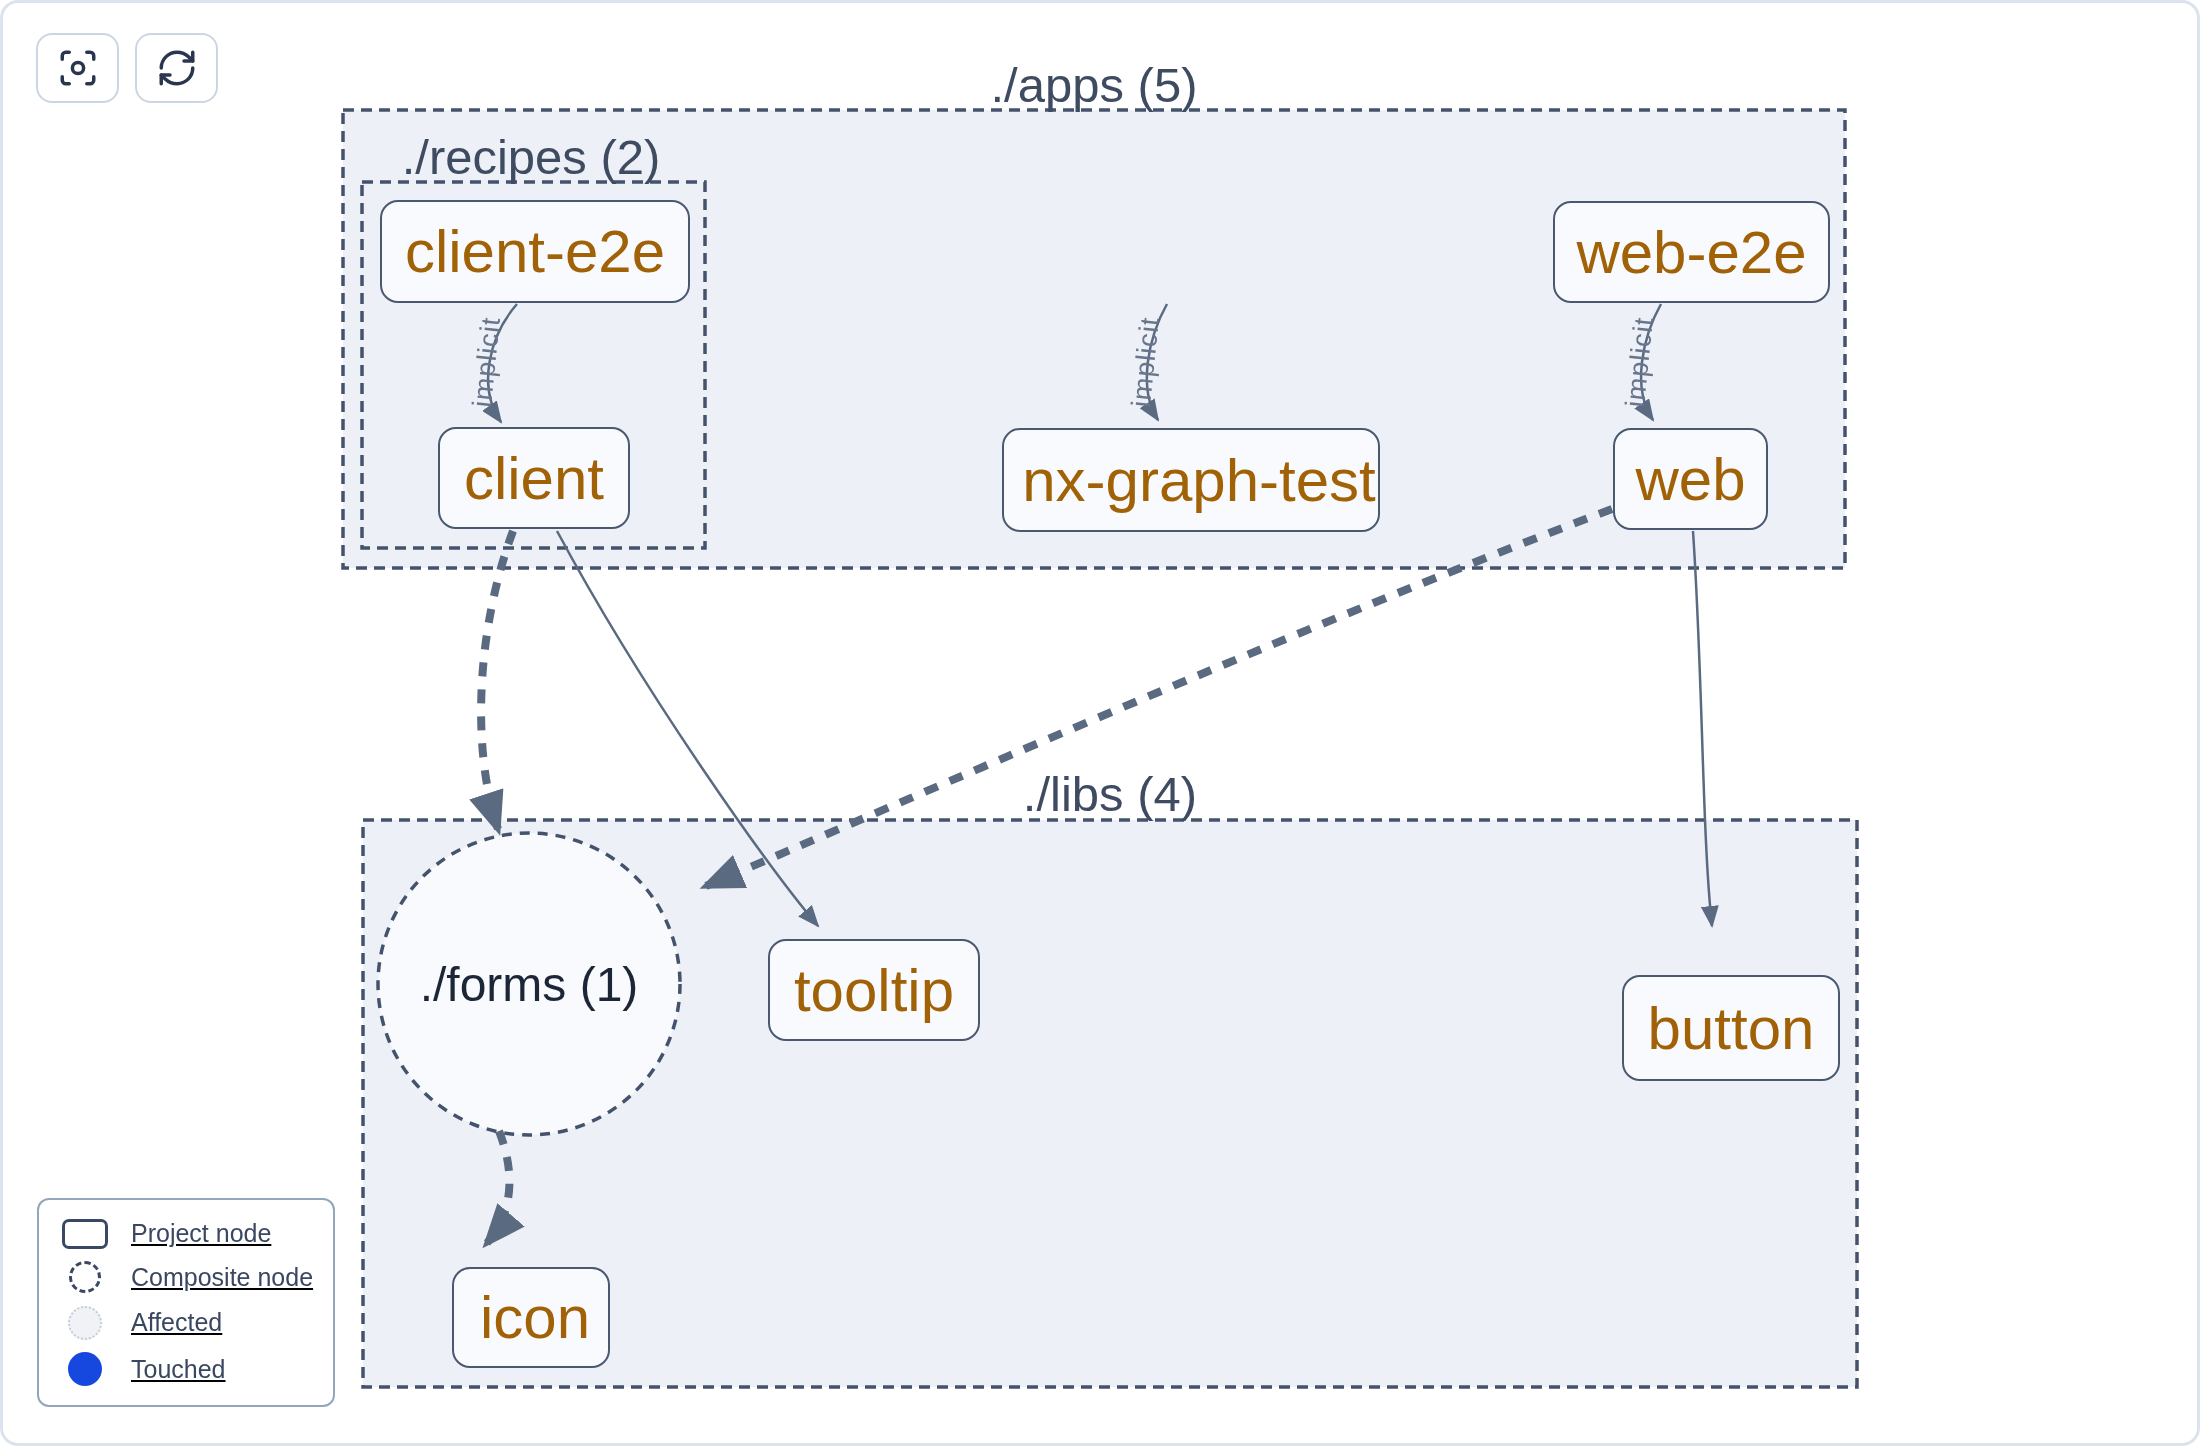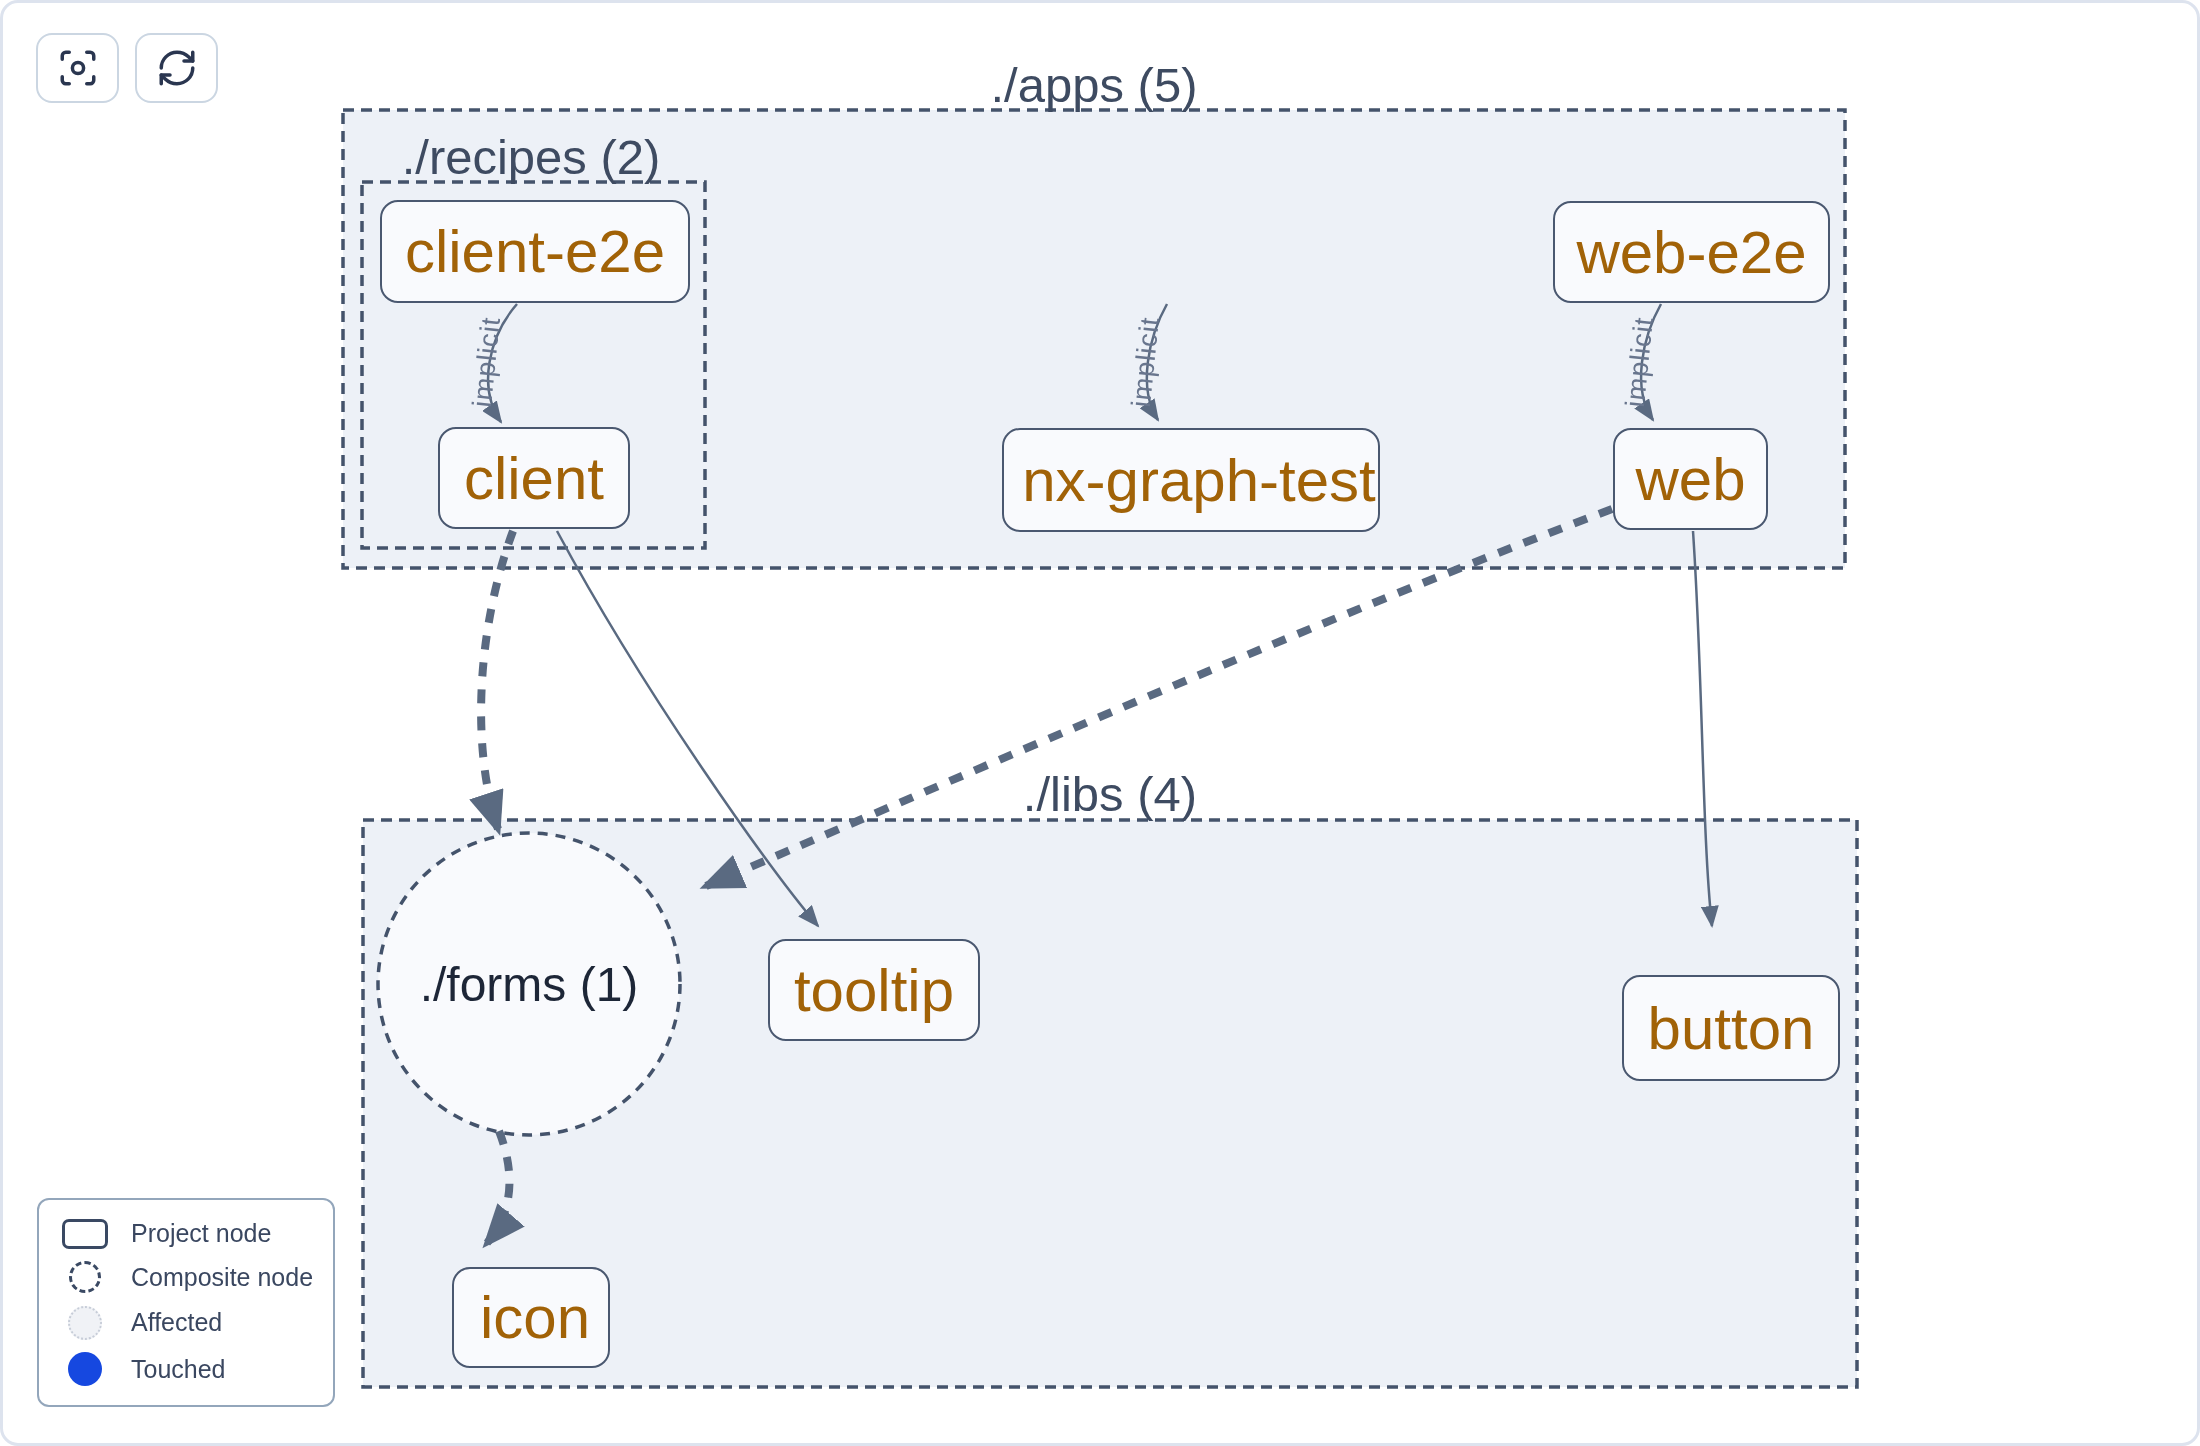--- a/index.html
+++ b/index.html
@@ -29,21 +29,21 @@
 
   
   .toolbar{position:absolute;left:36px;top:33px;display:flex;gap:16px;z-index:50;}
   .tool-btn{width:83px;height:70px;background:#ffffff;border:2.5px solid #cbd6e2;border-radius:16px;
             display:flex;align-items:center;justify-content:center;cursor:pointer;box-sizing:border-box;}
   .tool-btn svg{stroke:#2a3650;fill:none;stroke-width:2;stroke-linecap:round;stroke-linejoin:round;}
 
   
   .legend{position:absolute;left:37px;top:1198px;width:298px;height:209px;background:#ffffff;
           border:2px solid #93a6bb;border-radius:12px;z-index:50;box-sizing:border-box;
-          display:flex;flex-direction:column;justify-content:space-evenly;padding:6px 0;}
+          display:flex;flex-direction:column;justify-content:space-evenly;padding:6px 0;text-decoration:underline;}
   .legend-row{display:flex;align-items:center;gap:0;}
   .legend-icon-col{width:92px;display:flex;align-items:center;justify-content:center;flex:0 0 92px;}
   .legend-text{color:#3a4760;font-size:25px;}
   .li-project{width:46px;height:30px;border:3px solid #3a4963;border-radius:7px;background:#ffffff;box-sizing:border-box;}
   .li-composite{width:32px;height:32px;border:3px dashed #3a4963;border-radius:50%;background:#ffffff;box-sizing:border-box;}
   .li-affected{width:34px;height:34px;border:2px dotted #c7cdd8;border-radius:50%;background:#f0f2f6;box-sizing:border-box;}
   .li-touched{width:34px;height:34px;border-radius:50%;background:#1648e0;}
 </style>
 </head>
 <body>

